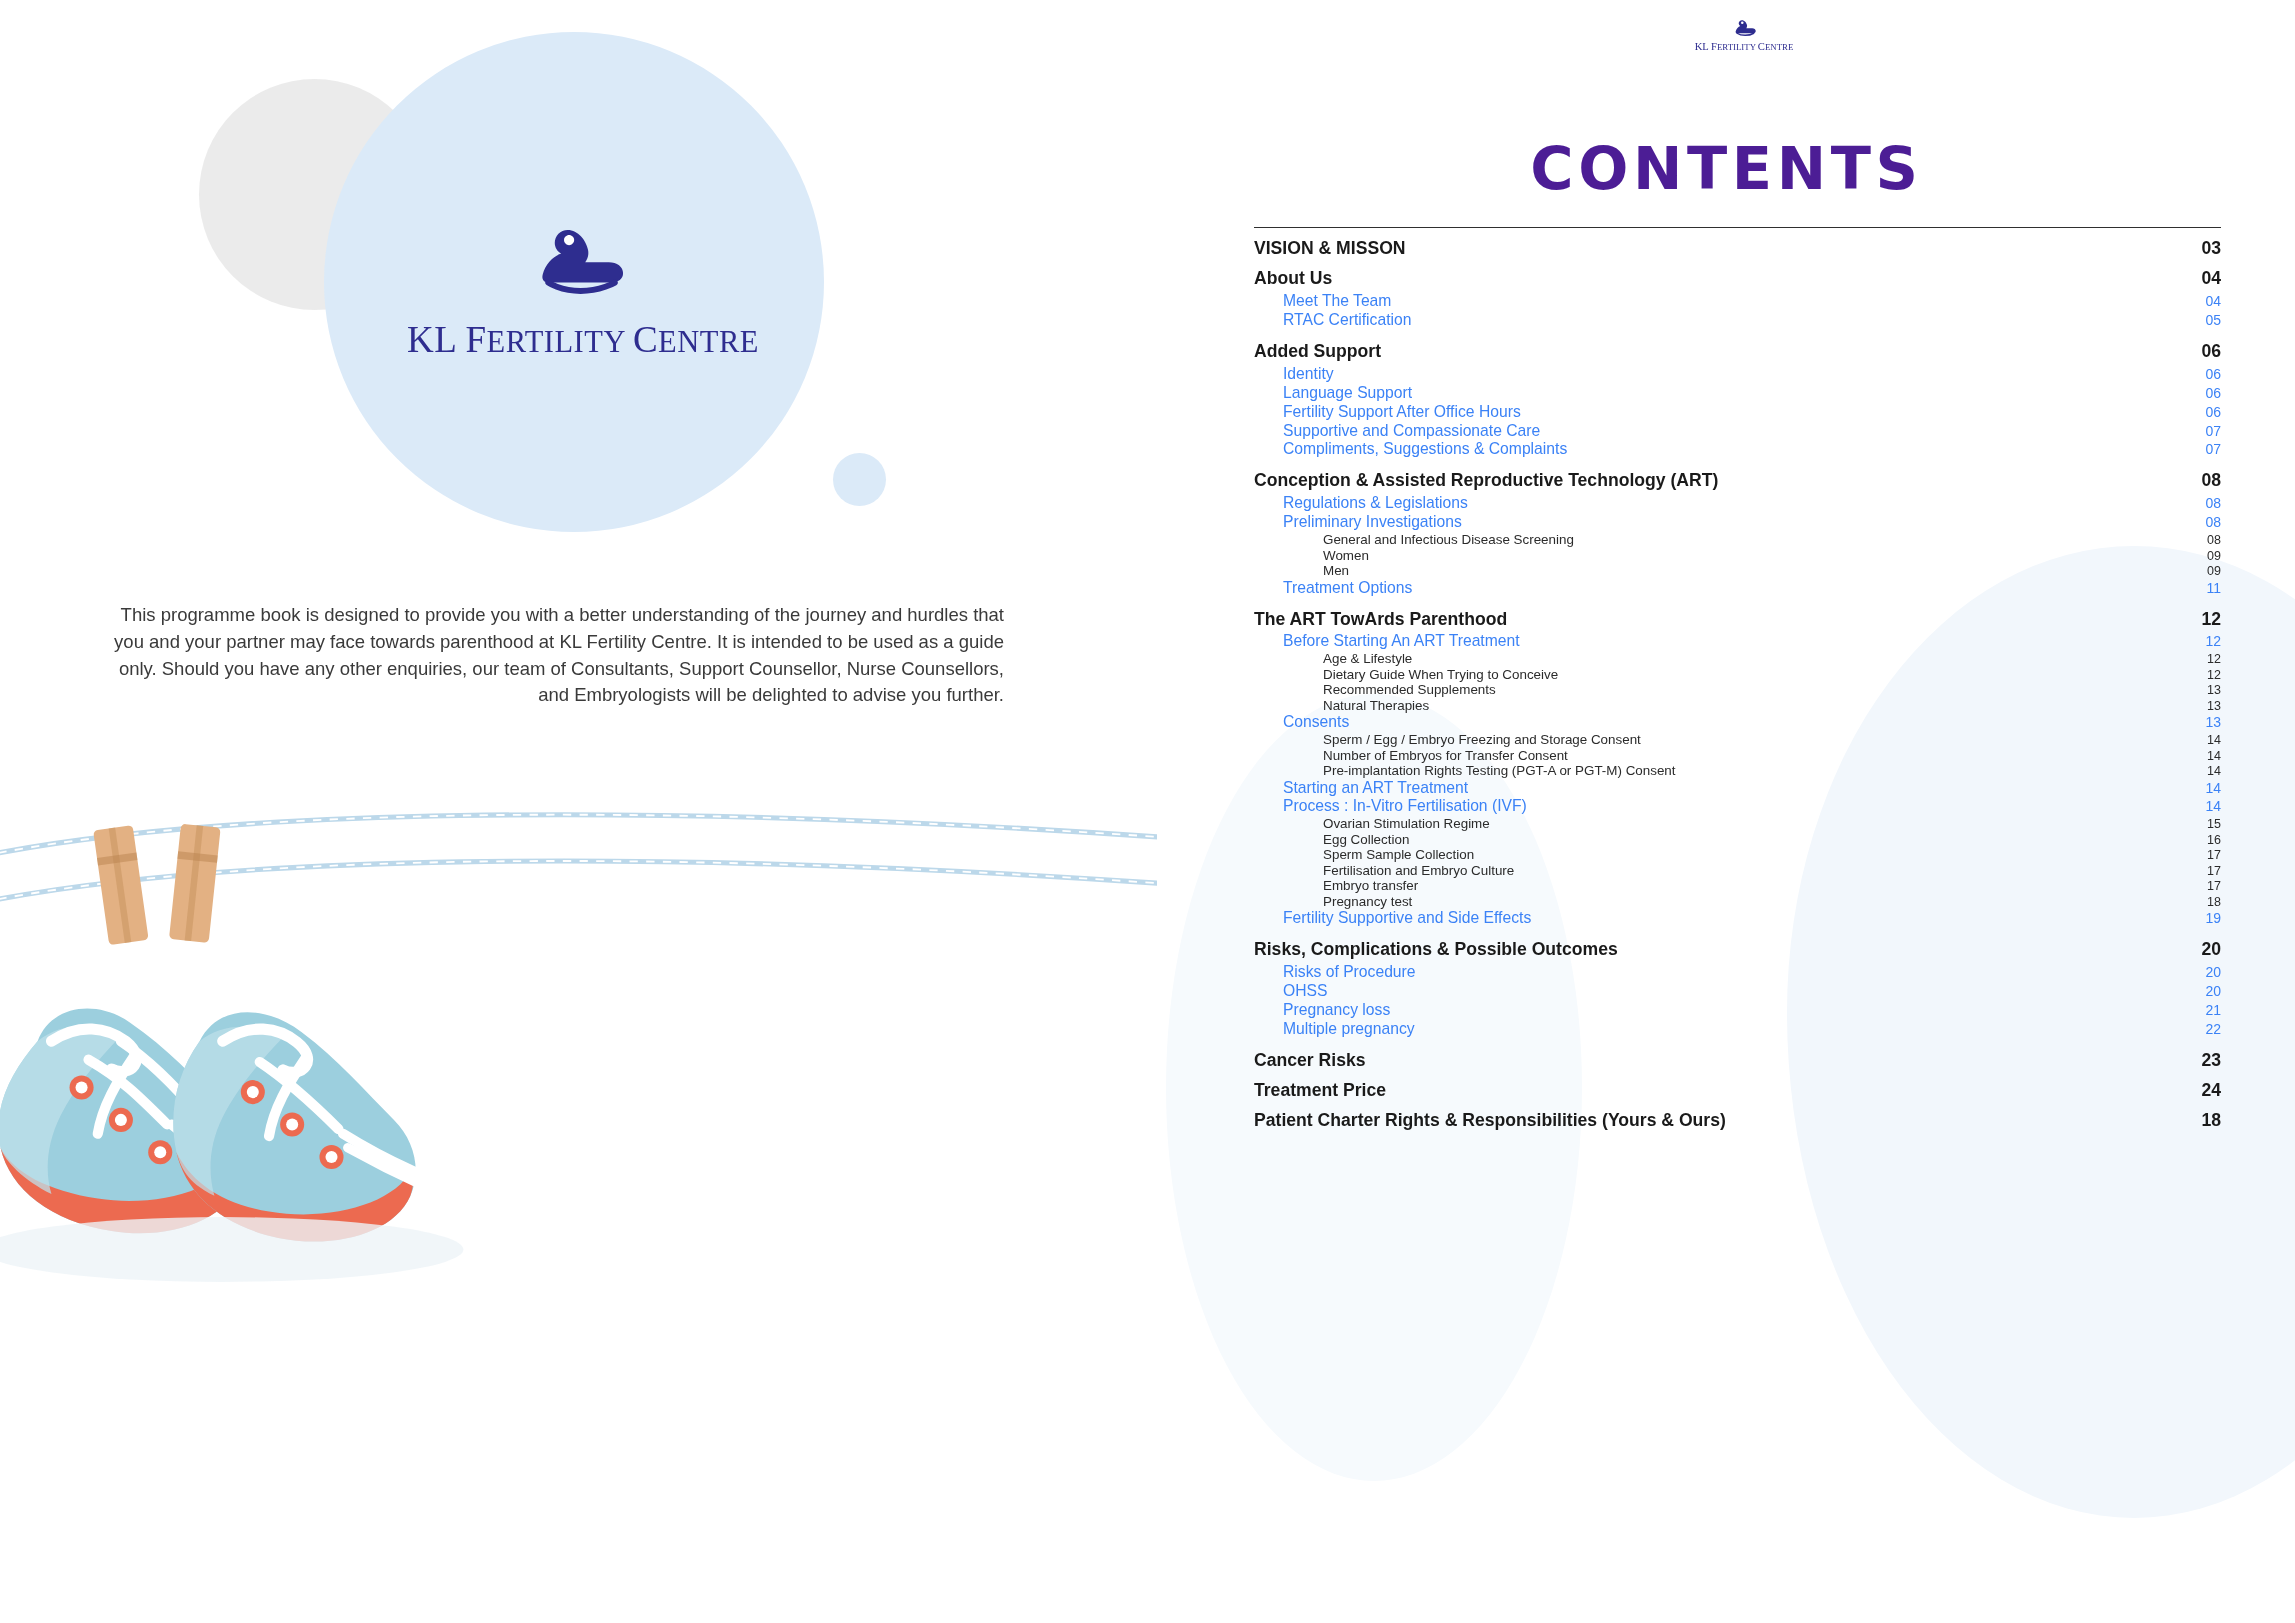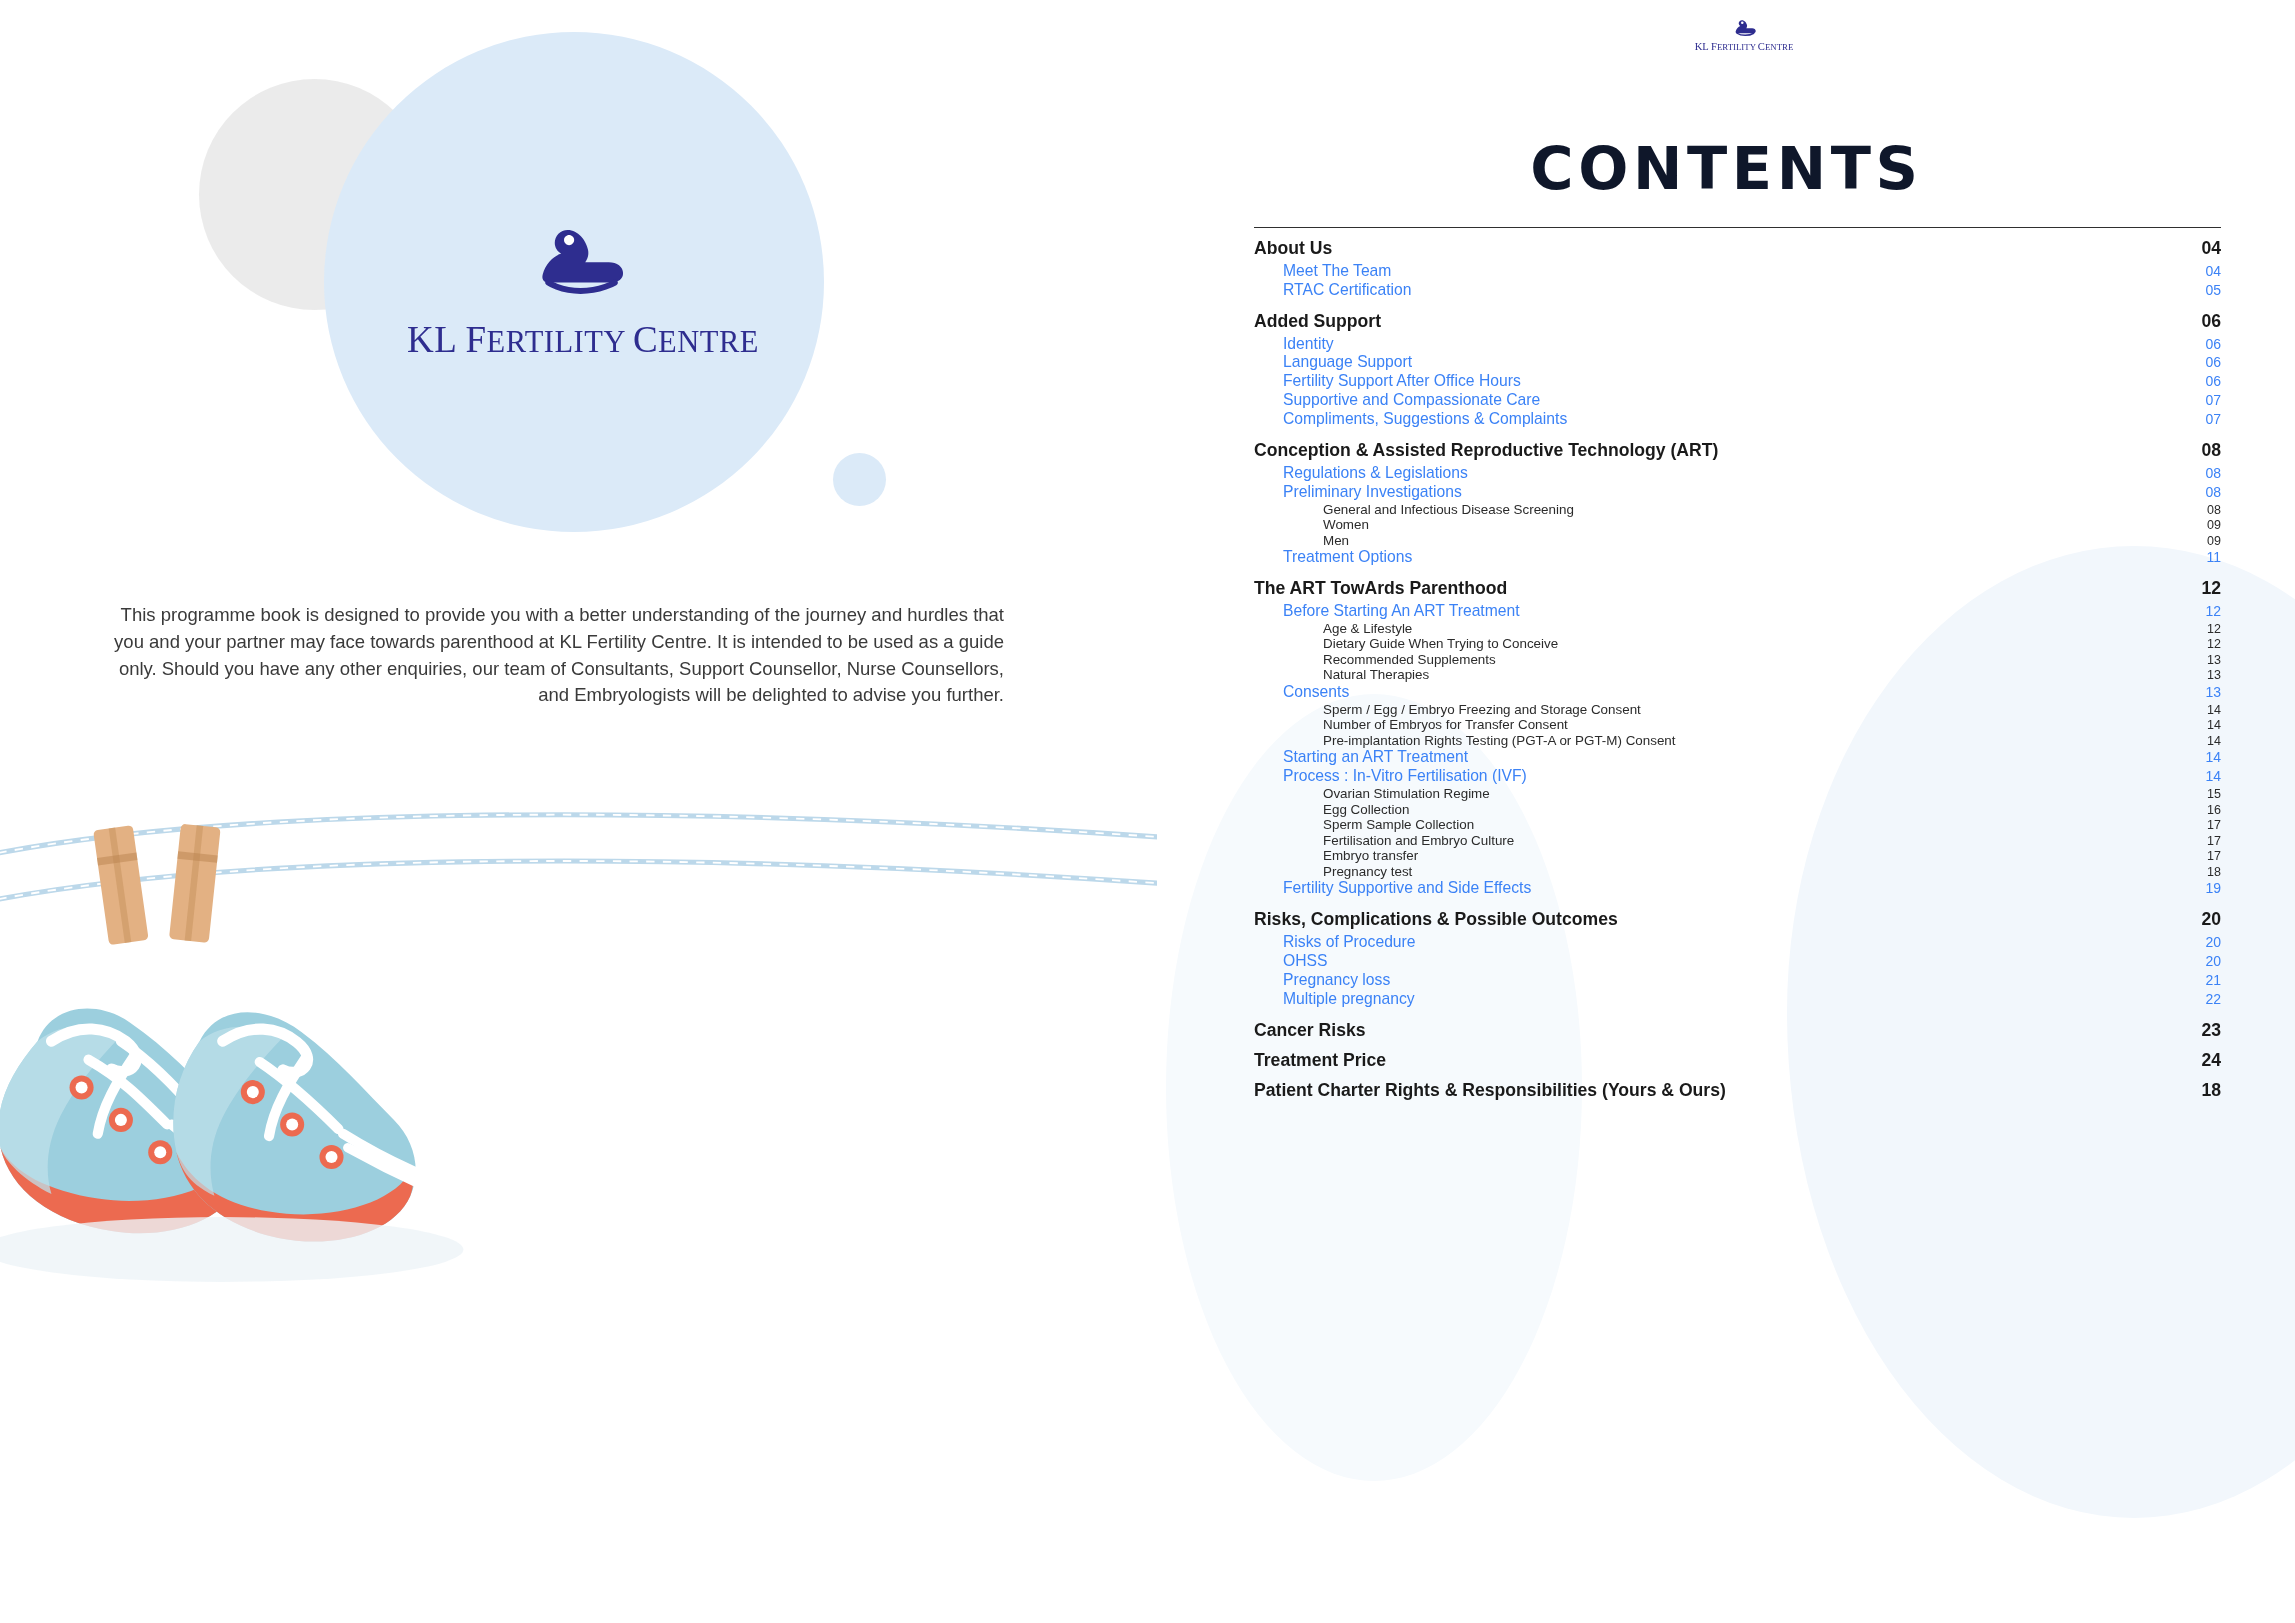--- a/index.html
+++ b/index.html
@@ -126,21 +126,21 @@
 
   .contents-title {
     position: absolute;
     left: 0; top: 134px;
     width: 1139px;
     text-align: center;
     font-family: "DejaVu Sans", sans-serif;
     font-weight: bold;
     font-size: 59px;
     letter-spacing: 4.6px;
-    color: #0f172a;
+    color: #4c1d95;
   }
 
   .toc {
     position: absolute;
     left: 97px; top: 227px;
     width: 967px;
   }
   .rule {
     height: 0.9px;
     background: #2f2f2f;
@@ -282,20 +282,27 @@
           <span class="cap">KL</span> <span class="cap">F</span>ERTILITY <span class="cap">C</span>ENTRE
         </div>
       </div>
 
       <div class="contents-title">CONTENTS</div>
 
       <div class="toc">
 
         <div class="rule"></div>
 
+        <div class="group tight">
+          <div class="toc-row lvl1">
+            <span class="label">VISION &amp; MISSON</span>
+            <span class="spacer"></span>
+            <span class="page-no">03</span>
+          </div>
+        </div>
 
         <div class="group">
           <div class="toc-row lvl1">
             <span class="label">About Us</span>
             <span class="spacer"></span>
             <span class="page-no">04</span>
           </div>
           <div class="toc-row lvl2">
             <span class="label">Meet The Team</span>
             <span class="spacer"></span>

